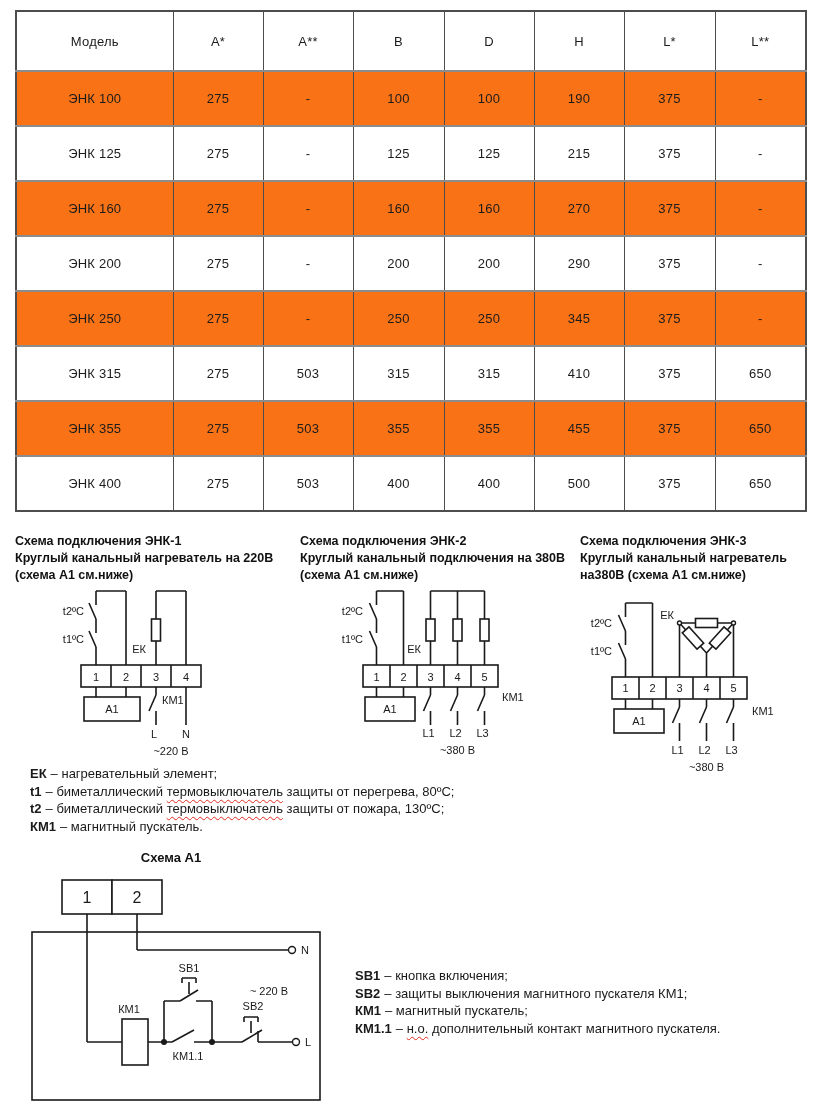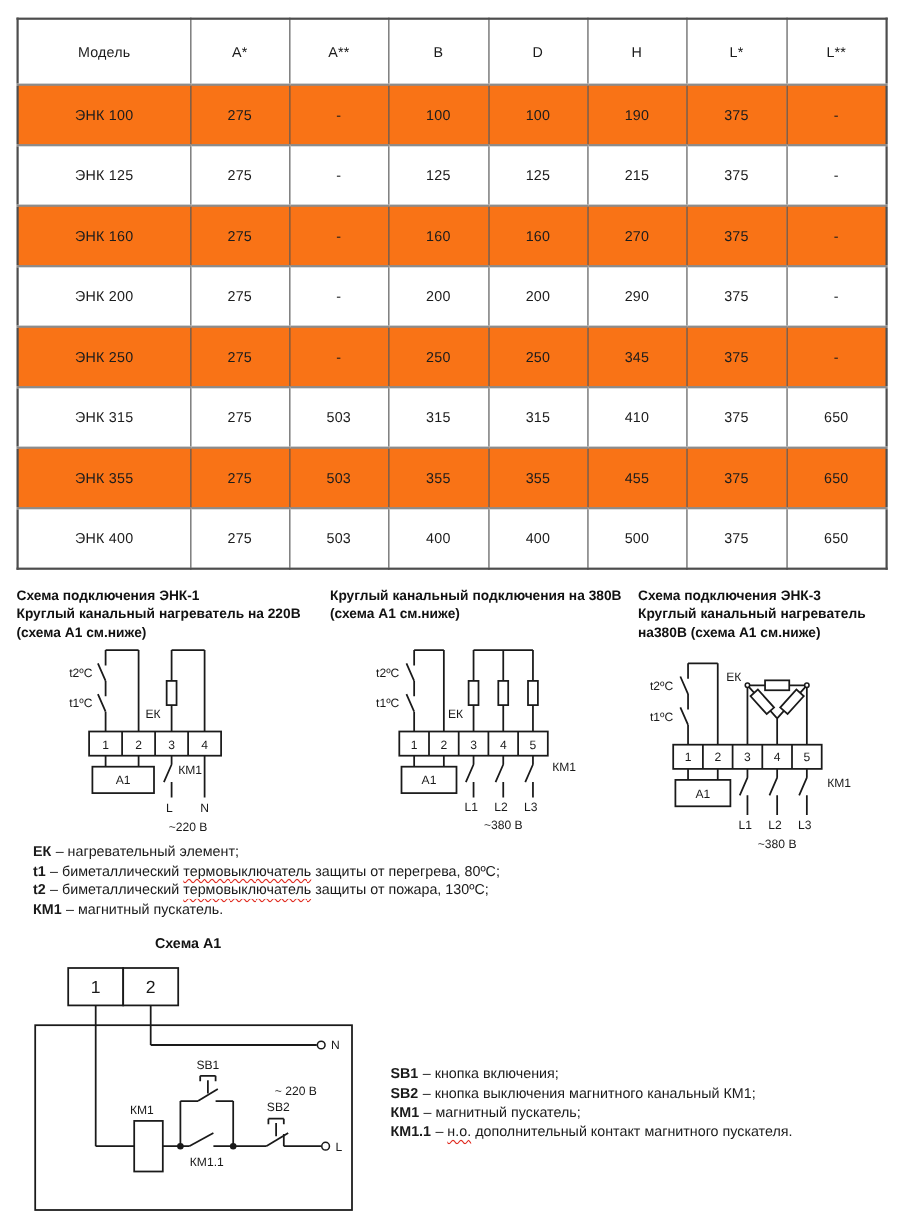--- a/index.html
+++ b/index.html
@@ -1,20 +1,20 @@
 <!DOCTYPE html>
 <html><head>
 <meta charset="utf-8">
 <style>
   html,body {margin:0; padding:0; background:#ffffff;}
   .page {position:relative; width:820px; height:1105px; background:#fff;
          font-family:"Liberation Sans", sans-serif; color:#1a1a1a; overflow:hidden;}
 
   
-  table.spec {position:absolute; left:15px; top:16px; width:790px;
+  table.spec {position:absolute; left:15px; top:10px; width:790px;
               border-collapse:collapse; table-layout:fixed;
               border:2px solid #4d4d4d;}
   .spec th, .spec td {border:1px solid #4d4d4d; text-align:center;
               vertical-align:middle; font-size:13px; font-weight:normal;
               color:#1c1c1c; padding:0; letter-spacing:.2px;}
   .spec thead tr {height:60px;}
   .spec thead th {border-bottom:2px solid #8c8c8c;}
   .spec tbody tr {height:55px;}
   .spec tr.striped td {background:#f97316; border-top:2px solid #8c8c8c;
               border-bottom:2px solid #8c8c8c;}
@@ -158,20 +158,21 @@
         </tr>
       </tbody>
   </table>
 
   <div class="diag-title" id="dt1">
     <div>Схема подключения ЭНК-1</div>
     <div>Круглый канальный нагреватель на 220В</div>
     <div>(схема А1 см.ниже)</div>
   </div>
   <div class="diag-title" id="dt2">
+    <div>Схема подключения ЭНК-2</div>
     <div>Круглый канальный подключения на 380В</div>
     <div>(схема А1 см.ниже)</div>
   </div>
   <div class="diag-title" id="dt3">
     <div>Схема подключения ЭНК-3</div>
     <div>Круглый канальный нагреватель</div>
     <div>на380В (схема А1 см.ниже)</div>
   </div>
 
   <svg class="schematic" style="left:20px; top:585px;" width="280" height="190" viewBox="0 0 280 190">
@@ -311,18 +312,18 @@
     <text x="166" y="190" text-anchor="middle">КМ1.1</text>
     <text x="167" y="102" text-anchor="middle">SB1</text>
     <text x="231" y="140" text-anchor="middle">SB2</text>
     <text x="279" y="84">N</text>
     <text x="283" y="176">L</text>
     <text x="247" y="125" text-anchor="middle">~ 220 В</text>
   </svg>
 
   <div class="legend" style="left:355px; top:967px;">
     <div><b>SB1</b><span>– кнопка включения;</span><span class="wavy"></span><span></span></div>
-    <div><b>SB2</b><span>– кнопка выключения магнитного канальный КМ1;</span><span class="wavy"></span><span></span></div>
+    <div><b>SB2</b><span>– защиты выключения магнитного пускателя КМ1;</span><span class="wavy"></span><span></span></div>
     <div><b>КМ1</b><span>– магнитный пускатель;</span><span class="wavy"></span><span></span></div>
     <div><b>КМ1.1</b><span>– </span><span class="wavy">н.о.</span><span> дополнительный контакт магнитного пускателя.</span></div>
   </div>
 
 </div>
 
 </body></html>

